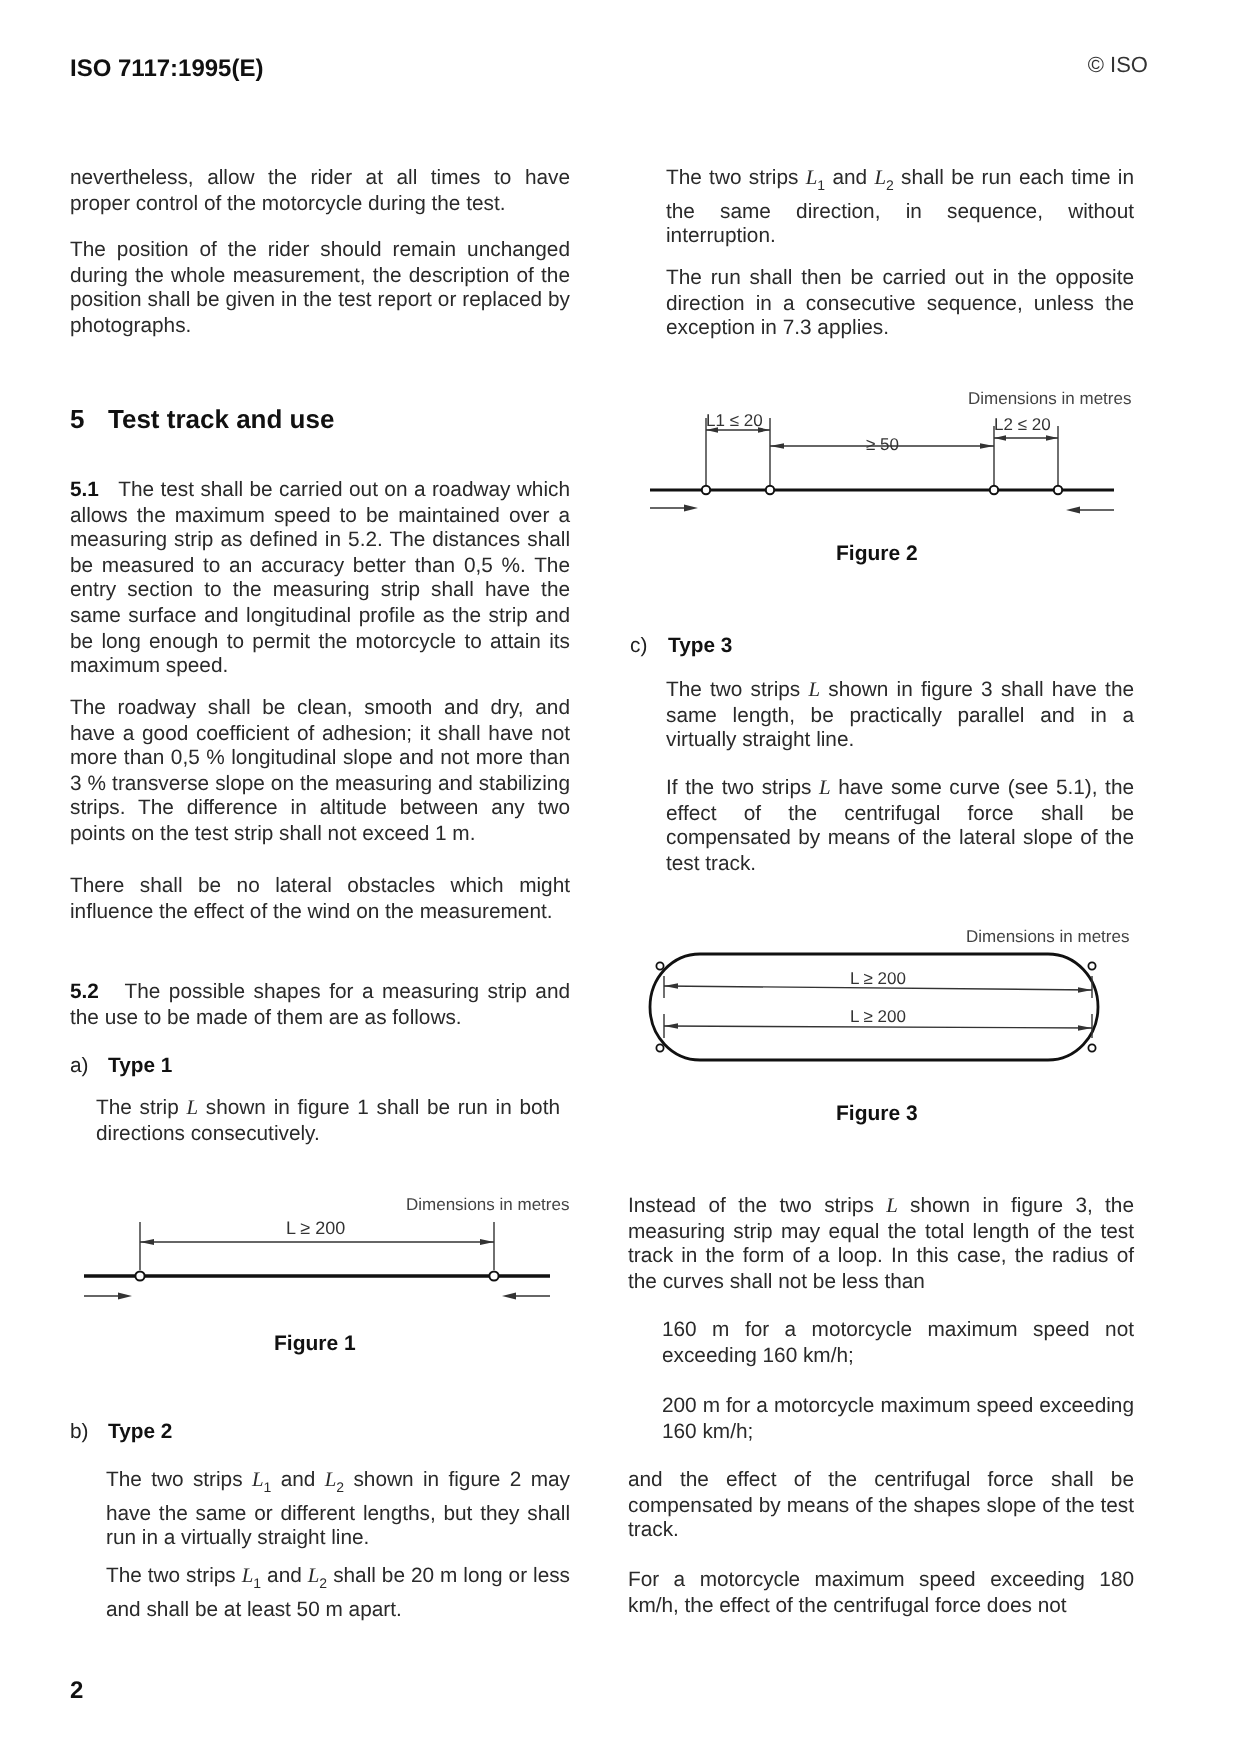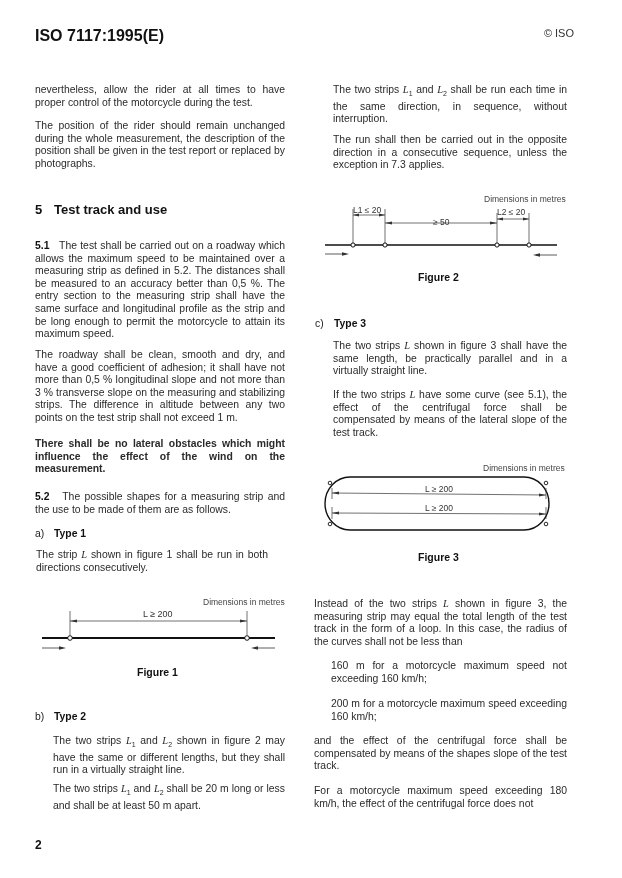--- a/index.html
+++ b/index.html
@@ -1,20 +1,20 @@
 <!DOCTYPE html>
 <html><head>
 <meta charset="utf-8">
 <style>
   html, body { margin: 0; padding: 0; background: #ffffff; }
   body {
     width: 622px; height: 878px; position: relative; overflow: hidden;
     font-family: "Liberation Sans", sans-serif; color: #222;
   }
-  .hdr-left { position: absolute; left: 35px; top: 27px; font-size: 16px; font-weight: bold; color: #111; }
+  .hdr-left { position: absolute; left: 35px; top: 27px; font-size: 12px; font-weight: bold; color: #111; }
   .hdr-right { position: absolute; right: 48px; top: 27px; font-size: 11px; color: #333; }
   .col { position: absolute; font-size: 10.4px; line-height: 12.6px; text-align: justify; color: #2a2a2a; }
   .col-left { left: 35px; width: 250px; }
   .col-right { left: 333px; width: 234px; }
   .p { margin: 0; position: absolute; }
   .h2 { position: absolute; font-size: 13px; font-weight: bold; color: #111; }
   .h2 .num { display: inline-block; width: 19px; }
   .clause { font-weight: bold; color: #111; }
   .item-label { position: absolute; font-size: 10.4px; color: #222; }
   .item-label .lbl { display: inline-block; width: 19px; }
@@ -38,30 +38,30 @@
 
 <div class="h2" style="left:35px;top:202px;">
   <span class="num">5</span><span>Test track and use</span>
 </div>
 
 <div class="col col-left" style="top:240px;">
   <span class="clause">5.1</span>&nbsp;&nbsp;&nbsp;<span>The test shall be carried out on a roadway which allows the maximum speed to be maintained over a measuring strip as defined in 5.2. The distances shall be measured to an accuracy better than 0,5 %. The entry section to the measuring strip shall have the same surface and longitudinal profile as the strip and be long enough to permit the motorcycle to attain its maximum speed.</span>
 </div>
 
 <div class="col col-left" style="top:349px;">The roadway shall be clean, smooth and dry, and have a good coefficient of adhesion; it shall have not more than 0,5 % longitudinal slope and not more than 3 % transverse slope on the measuring and stabilizing strips. The difference in altitude between any two points on the test strip shall not exceed 1 m.</div>
-<div class="col col-left" style="top:438px;font-weight:bold;">There shall be no lateral obstacles which might influence the effect of the wind on the measurement.</div>
+<div class="col col-left" style="top:438px;">There shall be no lateral obstacles which might influence the effect of the wind on the measurement.</div>
 
 <div class="col col-left" style="top:491px;">
   <span class="clause">5.2</span>&nbsp;&nbsp;&nbsp;<span>The possible shapes for a measuring strip and the use to be made of them are as follows.</span>
 </div>
 
 <div class="item-label" style="left:35px;top:528px;">
   <span class="lbl">a)</span><span class="title">Type 1</span>
 </div>
-<div class="col" style="left:36px;width:232px;top:549px;">
+<div class="col" style="left:48px;width:232px;top:549px;">
   <span>The strip </span><span class="ital">L</span><span> shown in figure 1 shall be run in both directions consecutively.</span>
 </div>
 
 <div class="dim-note" style="left:203px;top:597px;">Dimensions in metres</div>
 <svg style="position:absolute;left:30px;top:605px;" width="260" height="50">
 
   <line x1="40" y1="6" x2="40" y2="30" stroke="#333" stroke-width="0.7"></line>
   <line x1="217" y1="6" x2="217" y2="30" stroke="#333" stroke-width="0.7"></line>
 
   <line x1="40" y1="16" x2="217" y2="16" stroke="#333" stroke-width="0.7"></line>

